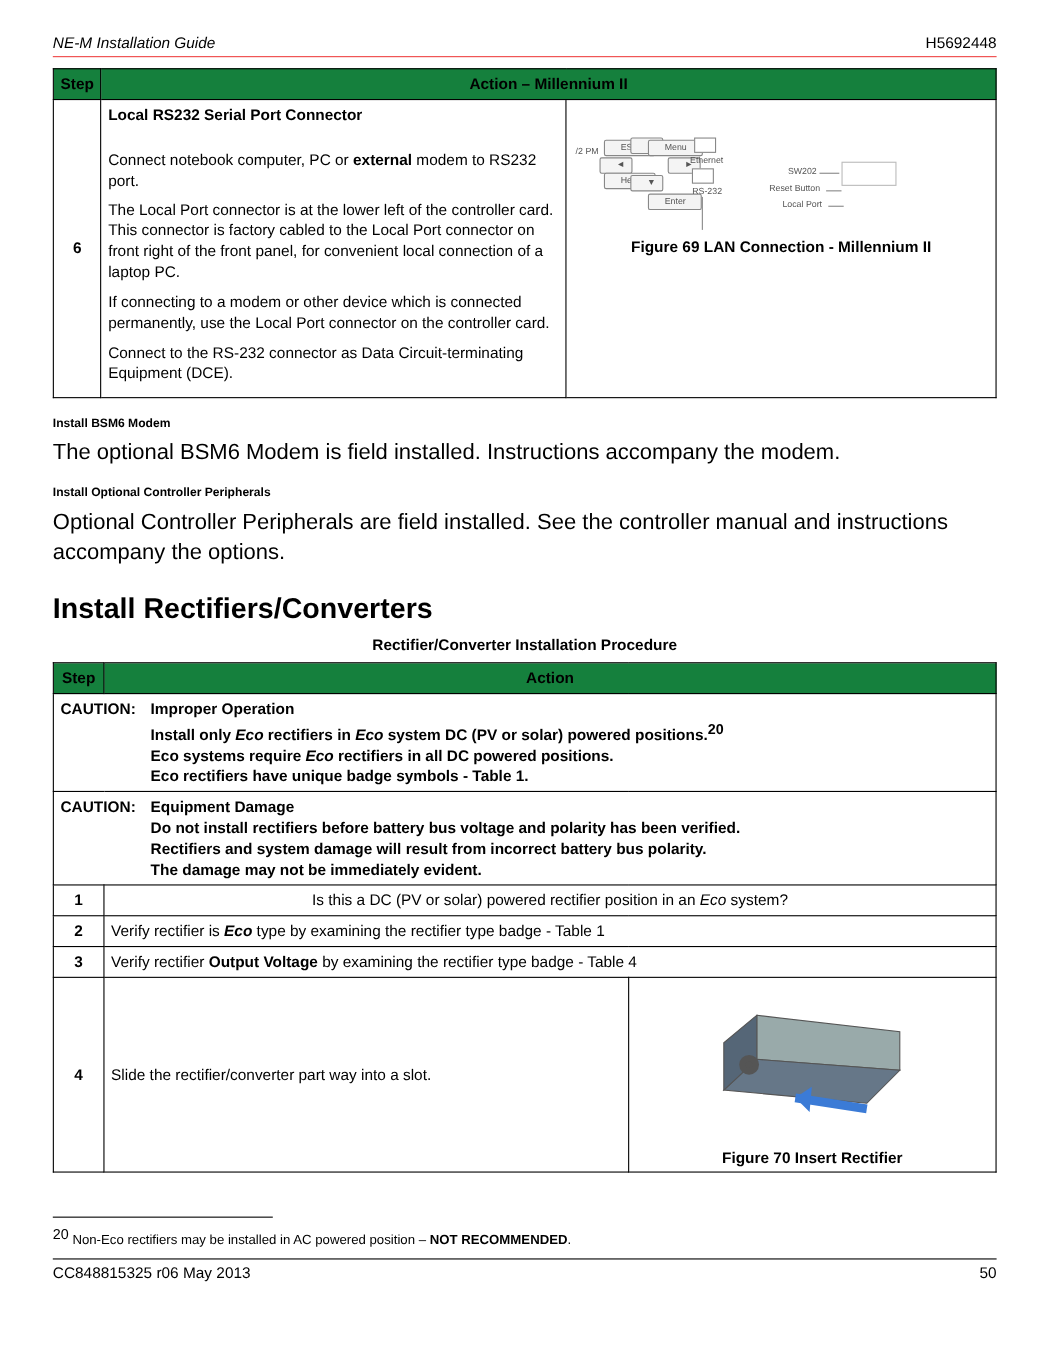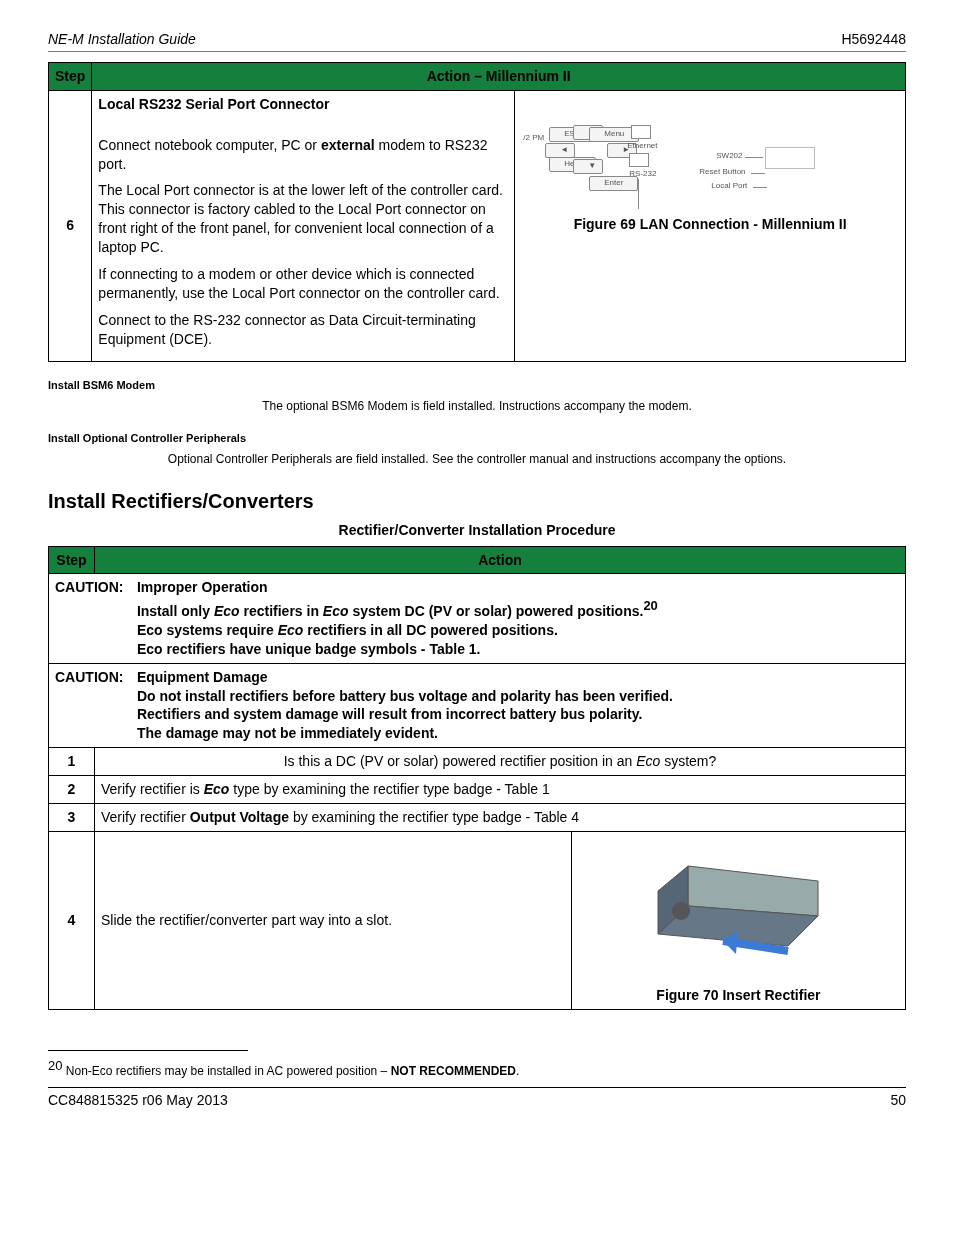--- a/index.html
+++ b/index.html
@@ -57,25 +57,24 @@
       margin-top: 0;
       font-size: 14px;
     }
     h3.section {
       font-size: 11px;
       font-weight: bold;
       margin: 16px 0 6px 0;
     }
     .body-indent {
       margin-bottom: 6px;
-      font-size: 12px;
-      text-align: center;
+      font-size: 20px;
     }
     h2.major {
-      font-size: 20px;
+      font-size: 26px;
       font-weight: bold;
       margin: 20px 0 6px 0;
     }
     .table-title {
       text-align: center;
       font-weight: bold;
       margin-bottom: 6px;
       font-size: 14px;
     }
     .caution-label {

